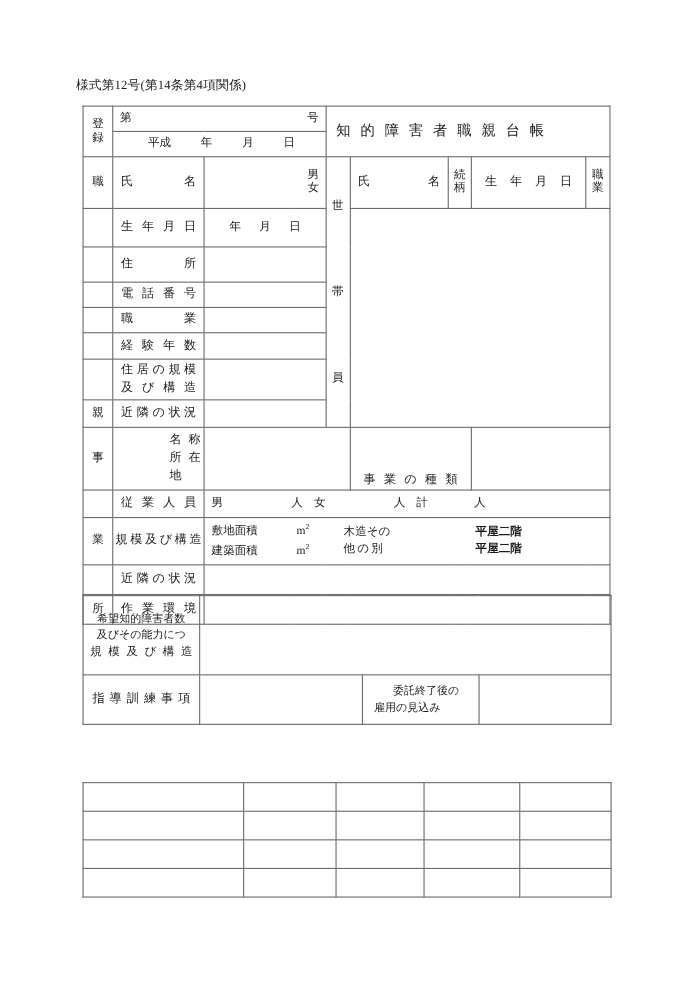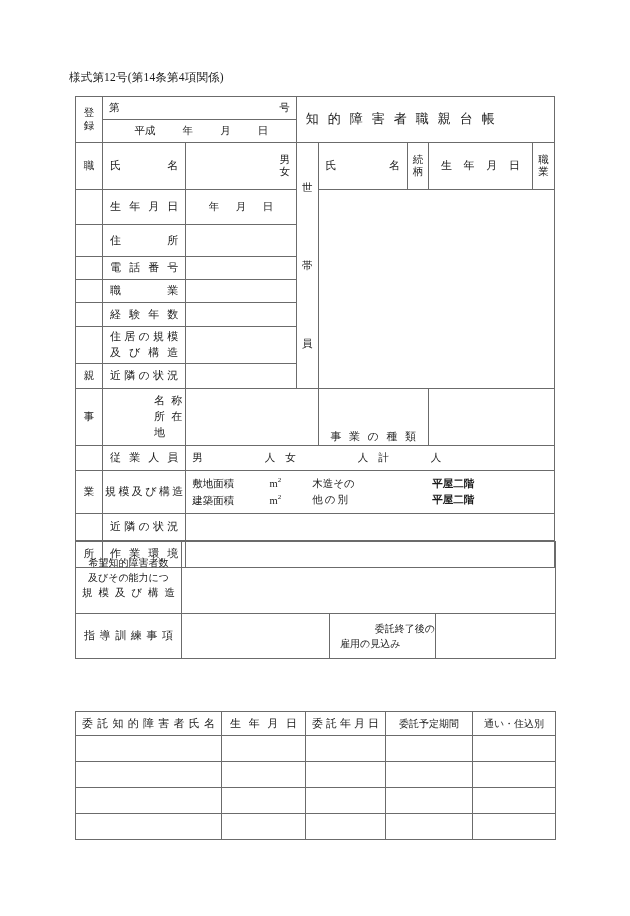--- a/index.html
+++ b/index.html
@@ -391,56 +391,39 @@
       </td>
       <td colspan="3"></td>
     </tr>
 
     <tr>
       <td style="height:44px;">
         <span class="lbl" style="padding:0 8px;">指導訓練事項</span>
       </td>
       <td></td>
       <td>
-        <span class="lblplain" style="text-align:right;padding-left:10px;">委託終了後の</span>
+        <span class="lblplain" style="text-align:center;padding-left:10px;">委託終了後の</span>
         <span class="lblplain" style="text-align:left;padding-left:10px;">雇用の見込み</span>
       </td>
       <td></td>
     </tr>
 
   </tbody>
     </table>
 
   <table class="grid" style="top:711px;">
     <colgroup>
       <col style="width:146px">
       <col style="width:84px">
       <col style="width:80px">
       <col style="width:87px">
       <col style="width:83px">
     </colgroup>
 
     <tbody>
-        <tr>
-      <td style="height:23px;">
-        <span class="lbl" style="padding:0 6px;">委託知的障害者氏名</span>
-      </td>
-      <td>
-        <span class="lbl" style="padding:0 8px;">生年月日</span>
-      </td>
-      <td>
-        <span class="lbl" style="padding:0 6px;">委託年月日</span>
-      </td>
-      <td>
-        <span class="lblplain">委託予定期間</span>
-      </td>
-      <td>
-        <span class="lblplain">通い・住込別</span>
-      </td>
-    </tr>
 
     <tr>
       <td style="height:25px;"></td>
       <td></td>
       <td></td>
       <td></td>
       <td></td>
     </tr>
     <tr>
       <td style="height:25px;"></td>

